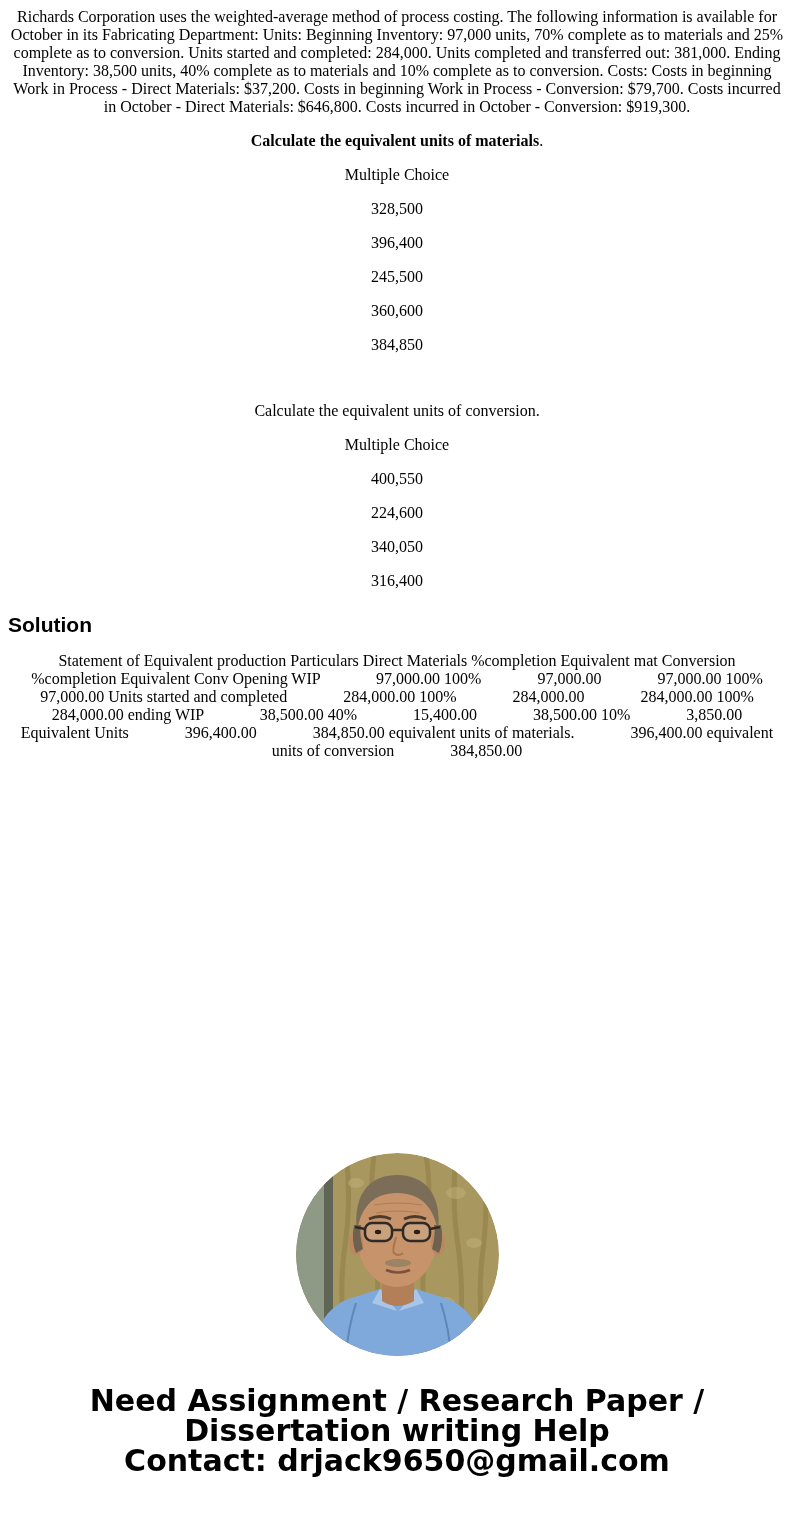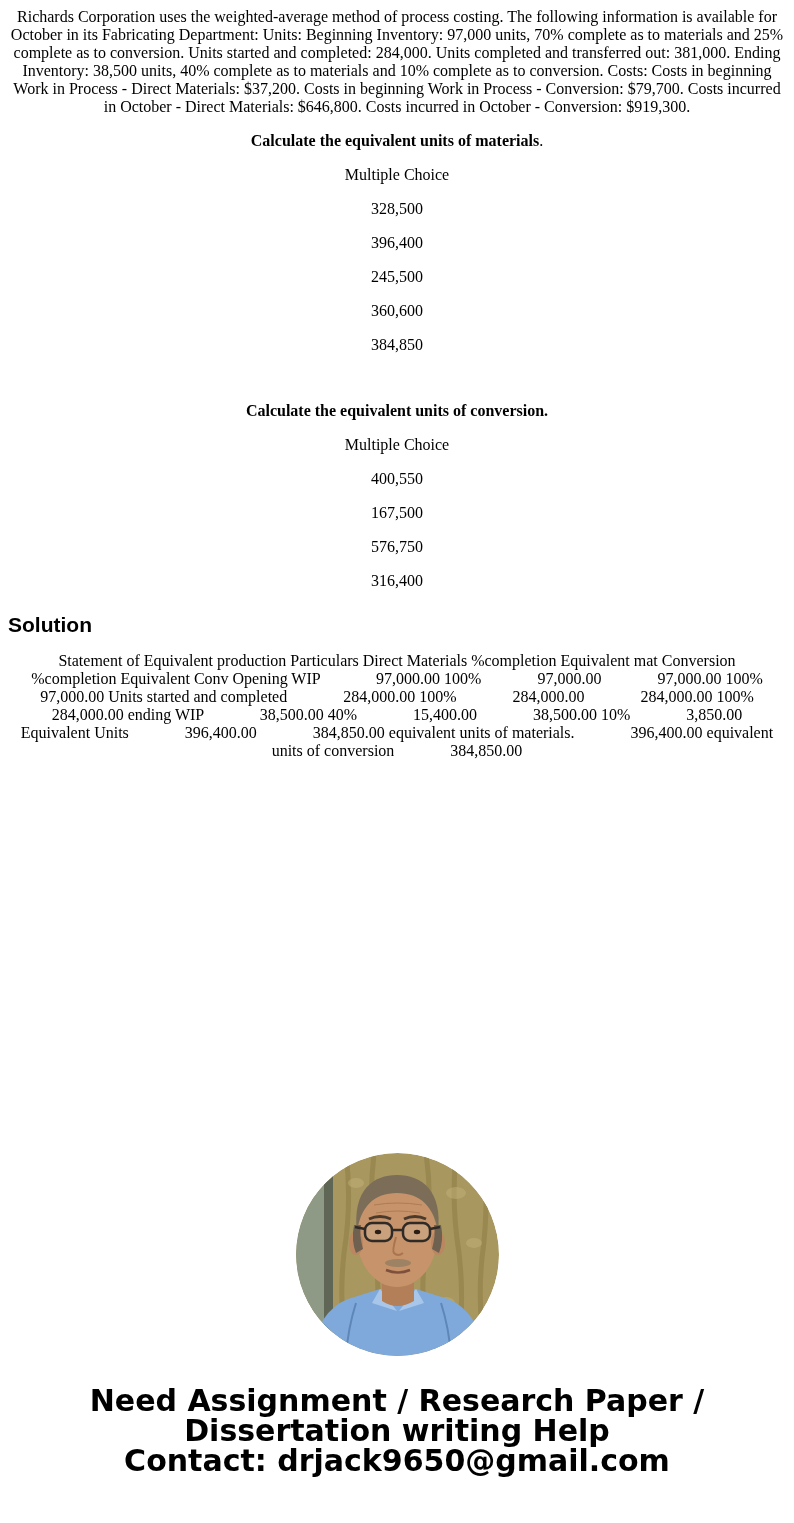--- a/index.html
+++ b/index.html
@@ -7,21 +7,21 @@
   body {
     margin: 8px;
     width: 778px;
     font-family: "Liberation Serif", serif;
     font-size: 16px;
     line-height: 18px;
     color: #000000;
   }
   p { margin: 16px 0; text-align: center; }
   .first-para { margin-top: 0; }
-  .bold { font-weight: bold; margin-top: 48px; }
+  .bold { font-weight: normal; margin-top: 48px; }
   .solution-heading {
     font-family: Liberation Sans, sans-serif;
     font-size: 21px;
     line-height: 26px;
     font-weight: bold;
     margin: 22px 0 14px 0;
   }
   .solution-body {
     white-space: pre-wrap;
     margin: 12px;
@@ -63,22 +63,22 @@
   <p>396,400</p>
   <p>245,500</p>
   <p>360,600</p>
   <p>384,850</p>
 
   <p class="bold">Calculate the equivalent units of conversion.</p>
 
   <p>Multiple Choice</p>
 
   <p>400,550</p>
-  <p>167,500</p>
-  <p>576,750</p>
+  <p>224,600</p>
+  <p>340,050</p>
   <p>316,400</p>
 
   <div class="solution-heading">Solution</div>
 
   <p class="solution-body">Statement of Equivalent production Particulars Direct Materials %completion Equivalent mat Conversion %completion Equivalent Conv Opening WIP              97,000.00 100%              97,000.00              97,000.00 100%              97,000.00 Units started and completed              284,000.00 100%              284,000.00              284,000.00 100%              284,000.00 ending WIP              38,500.00 40%              15,400.00              38,500.00 10%              3,850.00 Equivalent Units              396,400.00              384,850.00 equivalent units of materials.              396,400.00 equivalent units of conversion              384,850.00</p>
 
   <div class="avatar-wrap">
     <span class="avatar">
       <svg width="203" height="203" viewBox="0 0 203 203" xmlns="http://www.w3.org/2000/svg">
         <defs>

